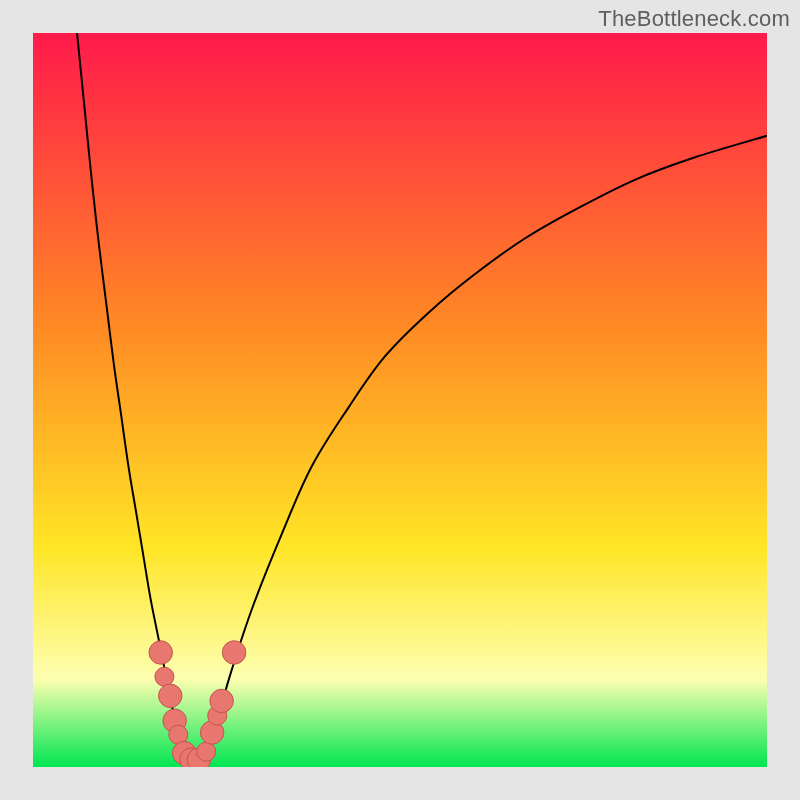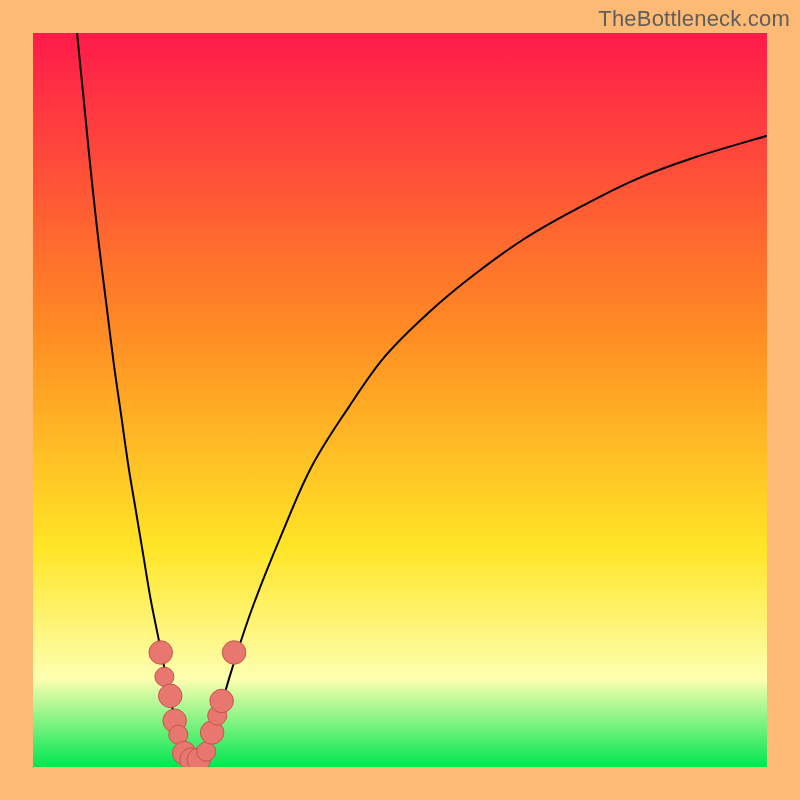--- a/index.html
+++ b/index.html
@@ -9,21 +9,21 @@
     height: 800px;
     background: #000;
     overflow: hidden;
   }
   .frame {
     position: absolute;
     left: 0;
     top: 0;
     width: 800px;
     height: 800px;
-    background: #fdba74;
+    background: #e5e5e5;
   }
   .plot {
     position: absolute;
     left: 33px;
     top: 33px;
     width: 734px;
     height: 734px;
     
   }
   .attribution {

